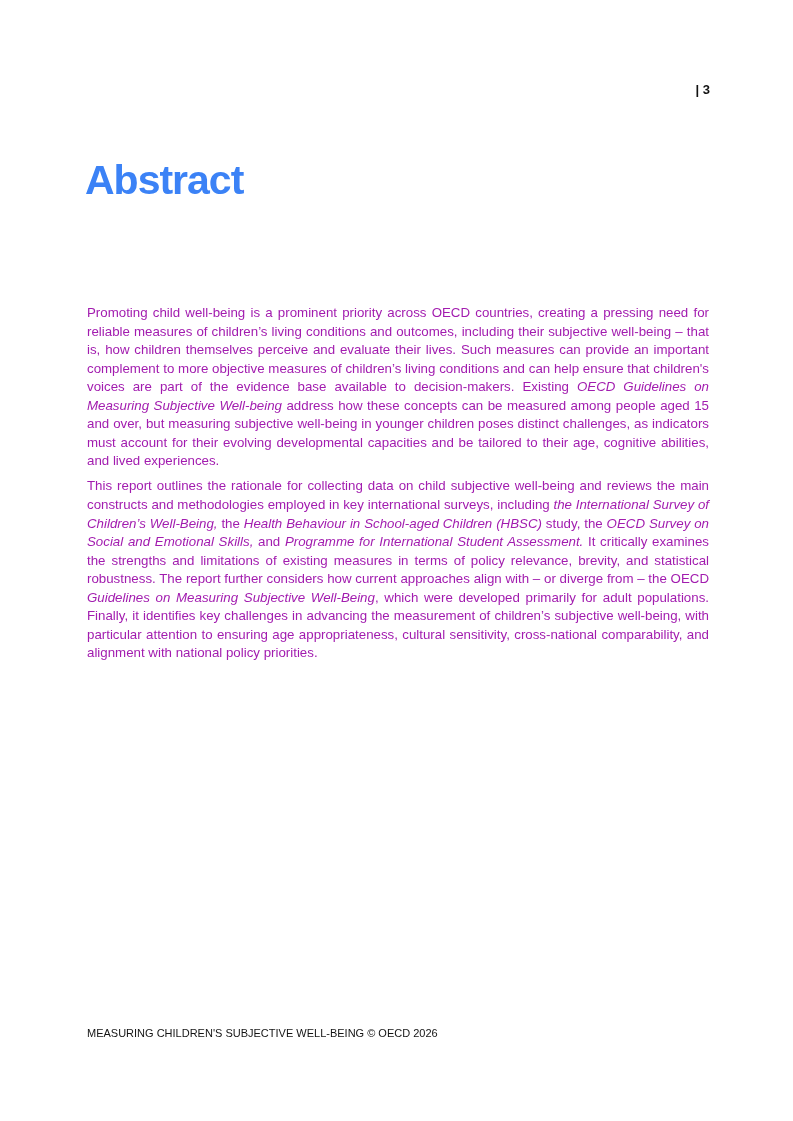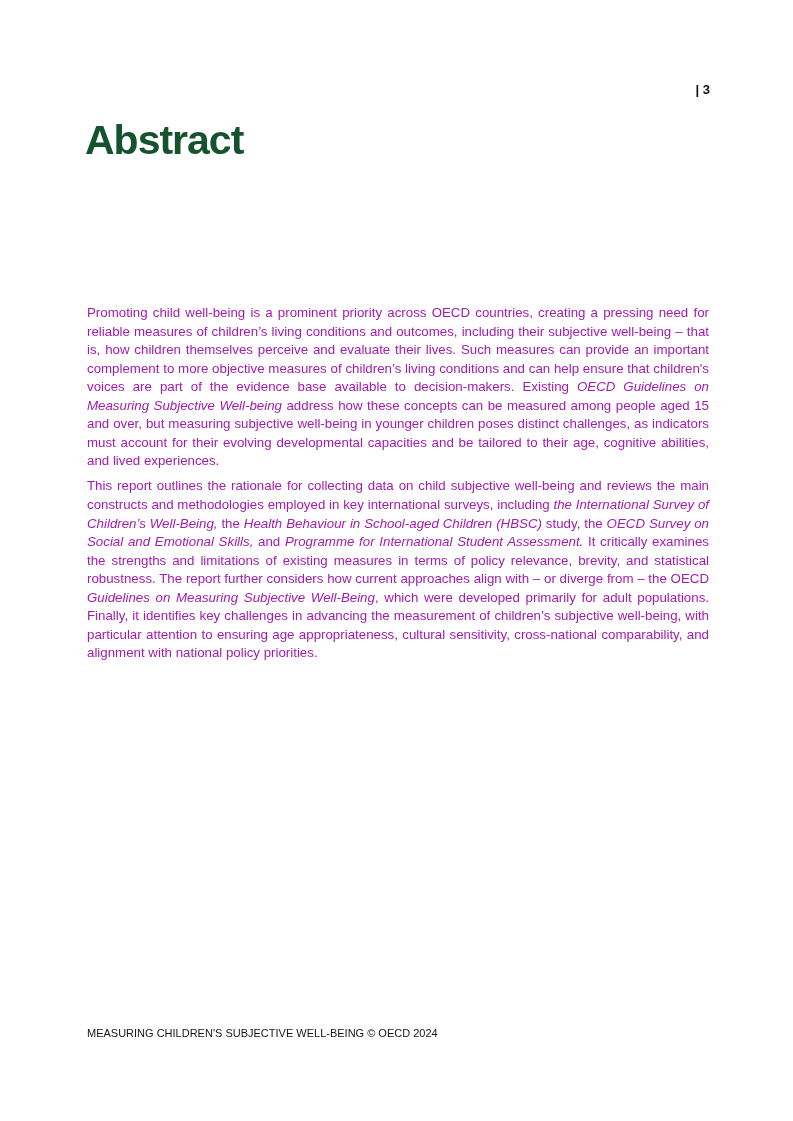--- a/index.html
+++ b/index.html
@@ -60,22 +60,22 @@
     white-space: nowrap;
   }
 </style>
 </head>
 <body>
 
 <div class="page">
 
   <div class="page-number">| 3</div>
 
-  <h1 class="page-title" style="color: #14532d;">Abstract</h1>
+  <h1 class="page-title" style="color: #3b82f6; margin-top: 40px;">Abstract</h1>
 
   <div class="abstract-body">
       <p><span>Promoting child well-being is a prominent priority across OECD countries, creating a pressing need for reliable measures of children’s living conditions and outcomes, including their subjective well-being – that is, how children themselves perceive and evaluate their lives. Such measures can provide an important complement to more objective measures of children’s living conditions and can help ensure that children's voices are part of the evidence base available to decision-makers. Existing </span><i>OECD Guidelines on Measuring Subjective Well-being</i><span> address how these concepts can be measured among people aged 15 and over, but measuring subjective well-being in younger children poses distinct challenges, as indicators must account for their evolving developmental capacities and be tailored to their age, cognitive abilities, and lived experiences.</span></p>
       <p><span>This report outlines the rationale for collecting data on child subjective well-being and reviews the main constructs and methodologies employed in key international surveys, including </span><i>the International Survey of Children’s Well-Being,</i><span> the </span><i>Health Behaviour in School-aged Children (HBSC)</i><span> study, the </span><i>OECD Survey on Social and Emotional Skills,</i><span> and </span><i>Programme for International Student Assessment.</i><span> It critically examines the strengths and limitations of existing measures in terms of policy relevance, brevity, and statistical robustness. The report further considers how current approaches align with – or diverge from – the OECD </span><i>Guidelines on Measuring Subjective Well-Being</i><span>, which were developed primarily for adult populations. Finally, it identifies key challenges in advancing the measurement of children’s subjective well-being, with particular attention to ensuring age appropriateness, cultural sensitivity, cross-national comparability, and alignment with national policy priorities.</span></p>
     </div>
 
-  <div class="page-footer">MEASURING CHILDREN'S SUBJECTIVE WELL-BEING © OECD 2024</div>
+  <div class="page-footer">MEASURING CHILDREN'S SUBJECTIVE WELL-BEING © OECD 2026</div>
 
 </div>
 
 </body></html>

